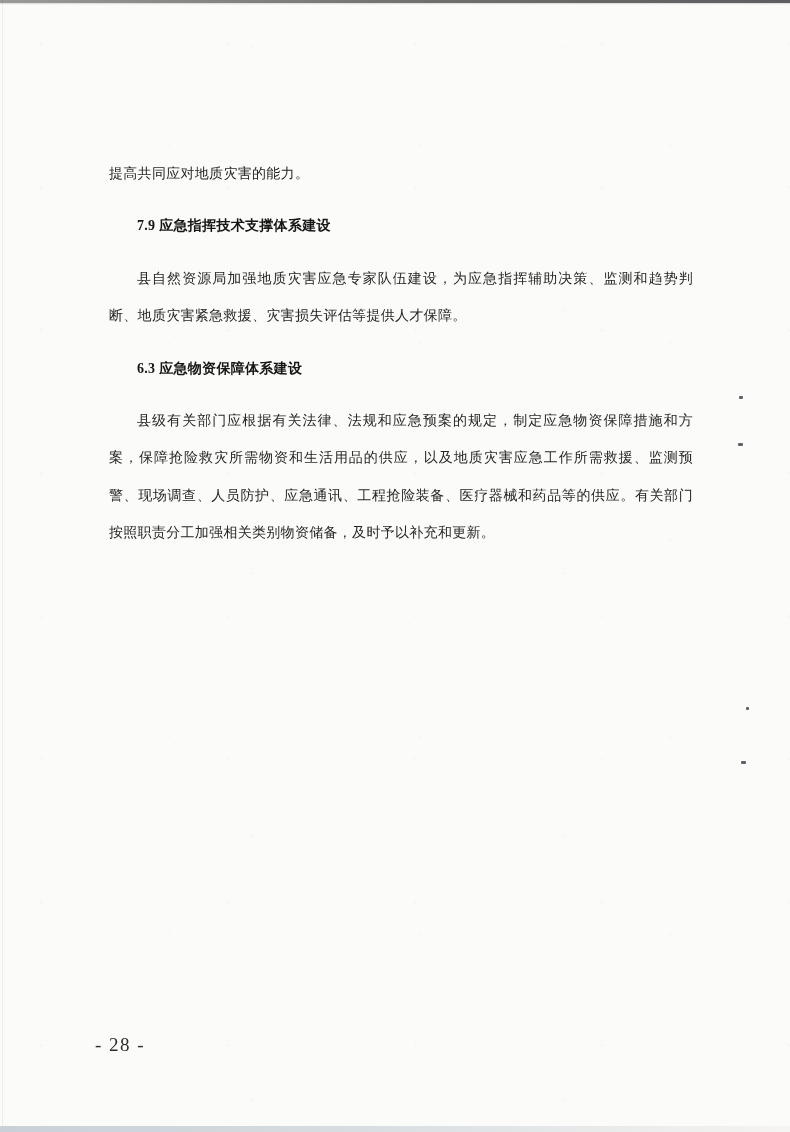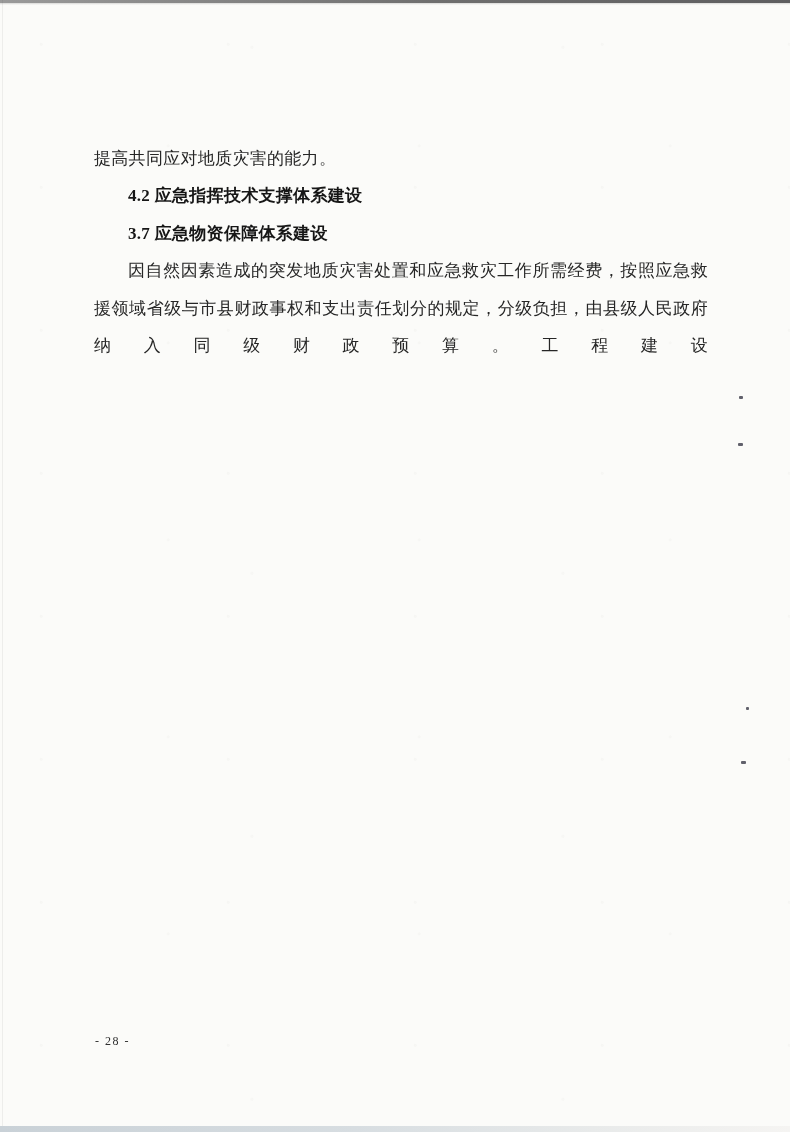--- a/index.html
+++ b/index.html
@@ -39,36 +39,36 @@
   .doc-body {
     position: absolute;
     left: 94px; top: 140px; width: 614px;
     font-size: 21.5px;
     line-height: 37.4px;
     letter-spacing: 0.3px;
     color: #262626;
     text-align: justify;
   }
   .doc-body p, .doc-body h2 {
-    margin: 0; padding: 0;
-    font-size: 17px;
+    margin: 15px; padding: 0;
+    font-size: 14px;
     line-height: 37.4px;
   }
   .para { text-indent: 2em; }
   .para.no-indent { text-indent: 0; }
   .para.continues { text-align-last: justify; }
   .heading {
     text-indent: 2em;
     font-weight: 700;
     color: #161616;
   }
   .page-number {
     position: absolute;
     left: 95px; top: 1034px;
-    font-size: 12px;
+    font-size: 19px;
     letter-spacing: 1.5px;
     color: #2e2e2e;
   }
   .speck {
     position: absolute;
     width: 4px; height: 3px;
     background: rgba(45,45,60,0.75);
     border-radius: 1px;
   }
   .speck.s1 { left: 739px; top: 396px; }
@@ -79,23 +79,24 @@
 </head>
 <body>
 
 <div class="page">
   <div class="edge-top"></div>
   <div class="edge-top-soft"></div>
   <div class="edge-left"></div>
 
   <div class="doc-body">
       <p class="para no-indent">提高共同应对地质灾害的能力。</p>
-      <h2 class="heading">4.2 应急指挥技术支撑体系建设</h2>
-      <h2 class="heading">3.7 应急物资保障体系建设</h2>
-      <p class="para continues">因自然因素造成的突发地质灾害处置和应急救灾工作所需经费，按照应急救援领域省级与市县财政事权和支出责任划分的规定，分级负担，由县级人民政府纳入同级财政预算。工程建设</p>
+      <h2 class="heading">7.9 应急指挥技术支撑体系建设</h2>
+      <p class="para">县自然资源局加强地质灾害应急专家队伍建设，为应急指挥辅助决策、监测和趋势判断、地质灾害紧急救援、灾害损失评估等提供人才保障。</p>
+      <h2 class="heading">6.3 应急物资保障体系建设</h2>
+      <p class="para">县级有关部门应根据有关法律、法规和应急预案的规定，制定应急物资保障措施和方案，保障抢险救灾所需物资和生活用品的供应，以及地质灾害应急工作所需救援、监测预警、现场调查、人员防护、应急通讯、工程抢险装备、医疗器械和药品等的供应。有关部门按照职责分工加强相关类别物资储备，及时予以补充和更新。</p>
     </div>
 
   <div class="page-number">- 28 -</div>
 
   <div class="speck s1"></div>
   <div class="speck s2"></div>
   <div class="speck s3"></div>
   <div class="speck s4"></div>
 
   <div class="edge-bottom"></div>

